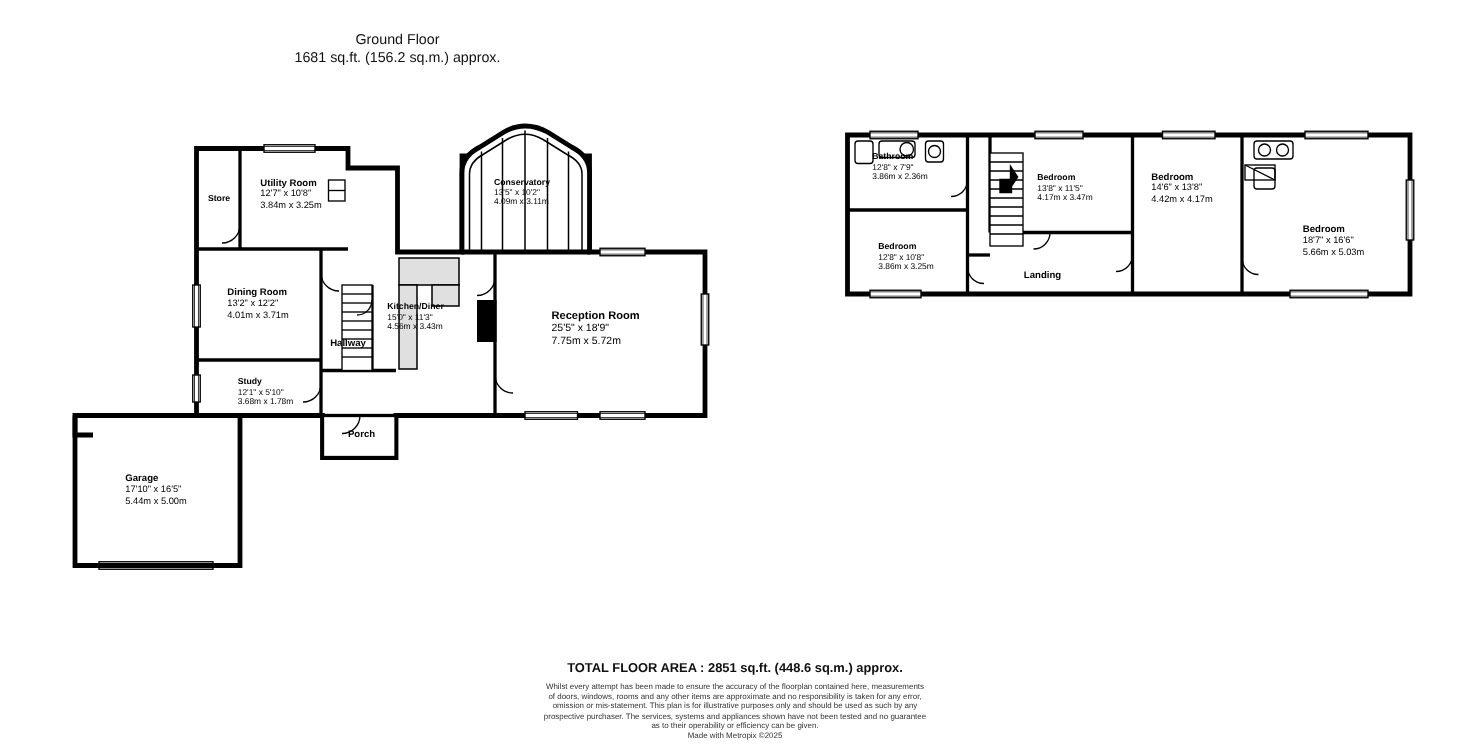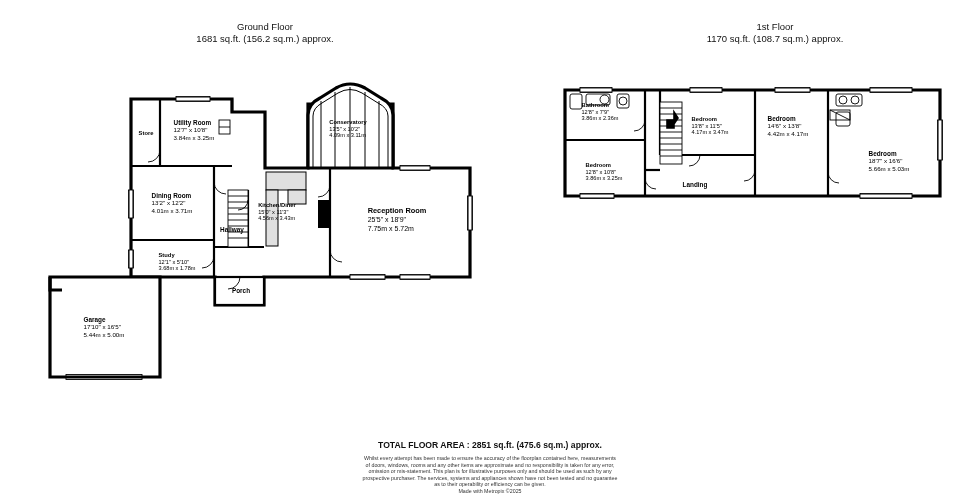--- a/index.html
+++ b/index.html
@@ -80,22 +80,20 @@
     white-space: pre-line;
   }
 </style>
 </head>
 <body>
 
 <div class="stage">
 
   <div class="title" id="ground-title">Ground Floor
 1681 sq.ft. (156.2 sq.m.) approx.</div>
-  <div class="title" id="first-title">1st Floor
-1170 sq.ft. (108.7 sq.m.) approx.</div>
 
   <svg class="plan-svg" width="980" height="501" viewBox="0 0 980 501">
 
     <g>
 
       <path d="M131 99 L232 99 L232 112 L265 112 L265 168 L308 168 L308 104
                L393 104 L393 168 L470 168 L470 277 L264 277 L264 305 L215 305
                L215 277 L131 277 Z" fill="#ffffff" stroke="#000000" stroke-width="3.2" stroke-linejoin="miter"></path>
 
       <path d="M50 277 L160 277 L160 377 L50 377 Z" fill="#ffffff" stroke="#000000" stroke-width="3.2" stroke-linejoin="miter"></path>
@@ -348,21 +346,21 @@
   </div>
 
   <div class="lbl small" style="left:604px;top:172px">
     <span class="nm">Bedroom</span>
     <span class="dim">12'8"  x 10'8"</span>
     <span class="dim">3.86m  x 3.25m</span>
   </div>
 
   <div class="room-name-only" style="left:695px;top:184px">Landing</div>
 
-  <div id="total-area">TOTAL FLOOR AREA : 2851 sq.ft. (475.6 sq.m.) approx.</div>
+  <div id="total-area">TOTAL FLOOR AREA : 2851 sq.ft. (448.6 sq.m.) approx.</div>
   <div id="disclaimer">Whilst every attempt has been made to ensure the accuracy of the floorplan contained here, measurements
 of doors, windows, rooms and any other items are approximate and no responsibility is taken for any error,
 omission or mis-statement. This plan is for illustrative purposes only and should be used as such by any
 prospective purchaser. The services, systems and appliances shown have not been tested and no guarantee
 as to their operability or efficiency can be given.
 Made with Metropix ©2025</div>
 
 </div>
 
 </body></html>

